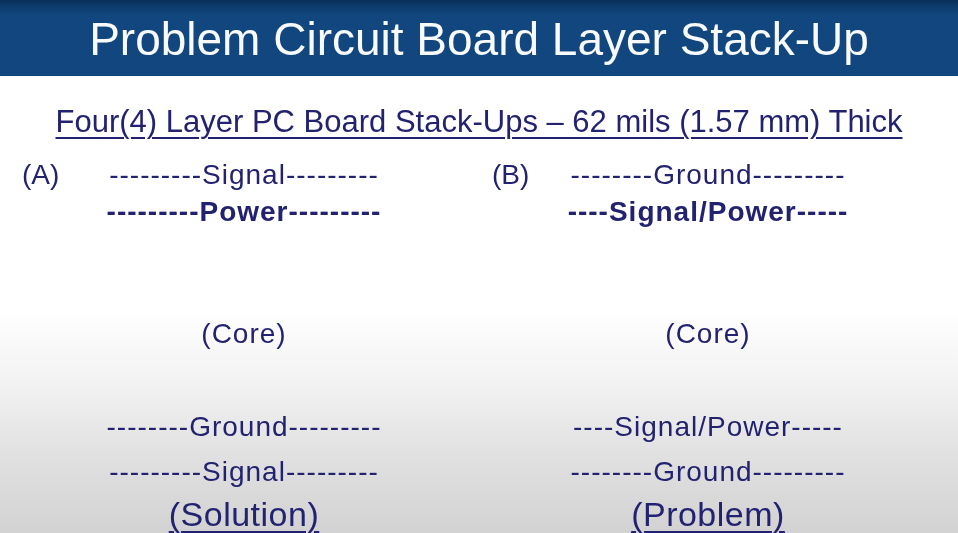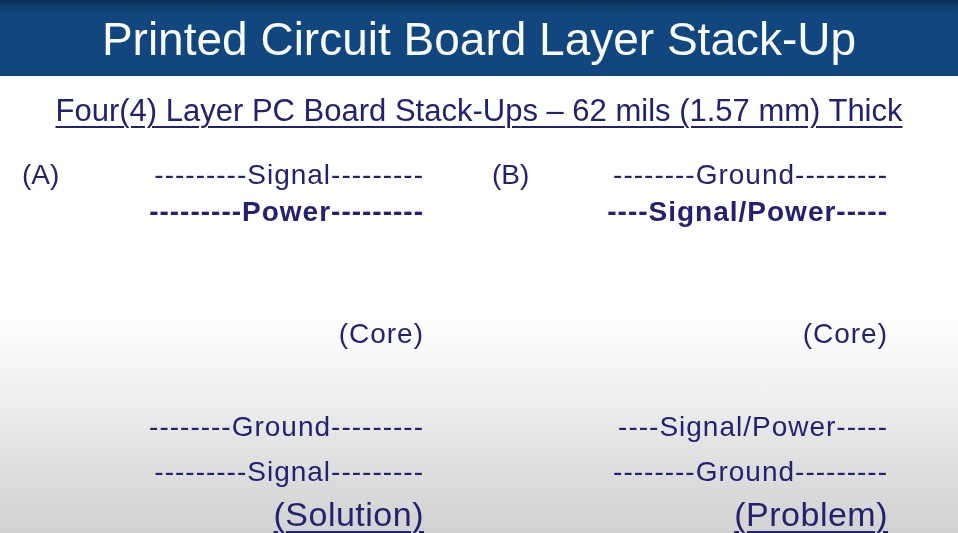--- a/index.html
+++ b/index.html
@@ -40,21 +40,21 @@
     letter-spacing: 0px;
     white-space: nowrap;
   }
   .subtitle-wrap {
     position: absolute;
     top: 90px; left: 0;
     width: 100%;
     text-align: center;
   }
   .subtitle {
-    margin: 3px;
+    margin: 14px;
     display: inline-block;
     font-size: 31px;
     font-weight: 400;
     color: #232270;
     text-decoration: underline;
     text-decoration-thickness: 2px;
     text-underline-offset: 5px;
     white-space: nowrap;
   }
   .stack-label {
@@ -64,21 +64,21 @@
     line-height: 30px;
     color: #232270;
     white-space: nowrap;
   }
   .label-a { left: 22px; }
   .label-b { left: 492px; }
   .col {
     position: absolute;
     top: 160px;
     width: 360px;
-    text-align: right;
+    text-align: center;
     color: #232270;
   }
   .col-a { left: 64px; }
   .col-b { left: 528px; }
   .layer, .core {
     font-size: 28px;
     line-height: 30px;
     letter-spacing: 1px;
     white-space: nowrap;
   }
@@ -96,21 +96,21 @@
     text-underline-offset: 5px;
     white-space: nowrap;
   }
 </style>
 </head>
 <body>
 
 <div class="slide">
 
   <header class="banner">
-    <h1>Printed Circuit Board Layer Stack-Up</h1>
+    <h1>Problem Circuit Board Layer Stack-Up</h1>
   </header>
 
   <div class="subtitle-wrap">
     <h2 class="subtitle">Four(4) Layer PC Board Stack-Ups – 62 mils (1.57 mm) Thick</h2>
   </div>
 
   <div class="stack-label label-a">(A)</div>
   <div class="stack-label label-b">(B)</div>
 
   <section class="col col-a">

